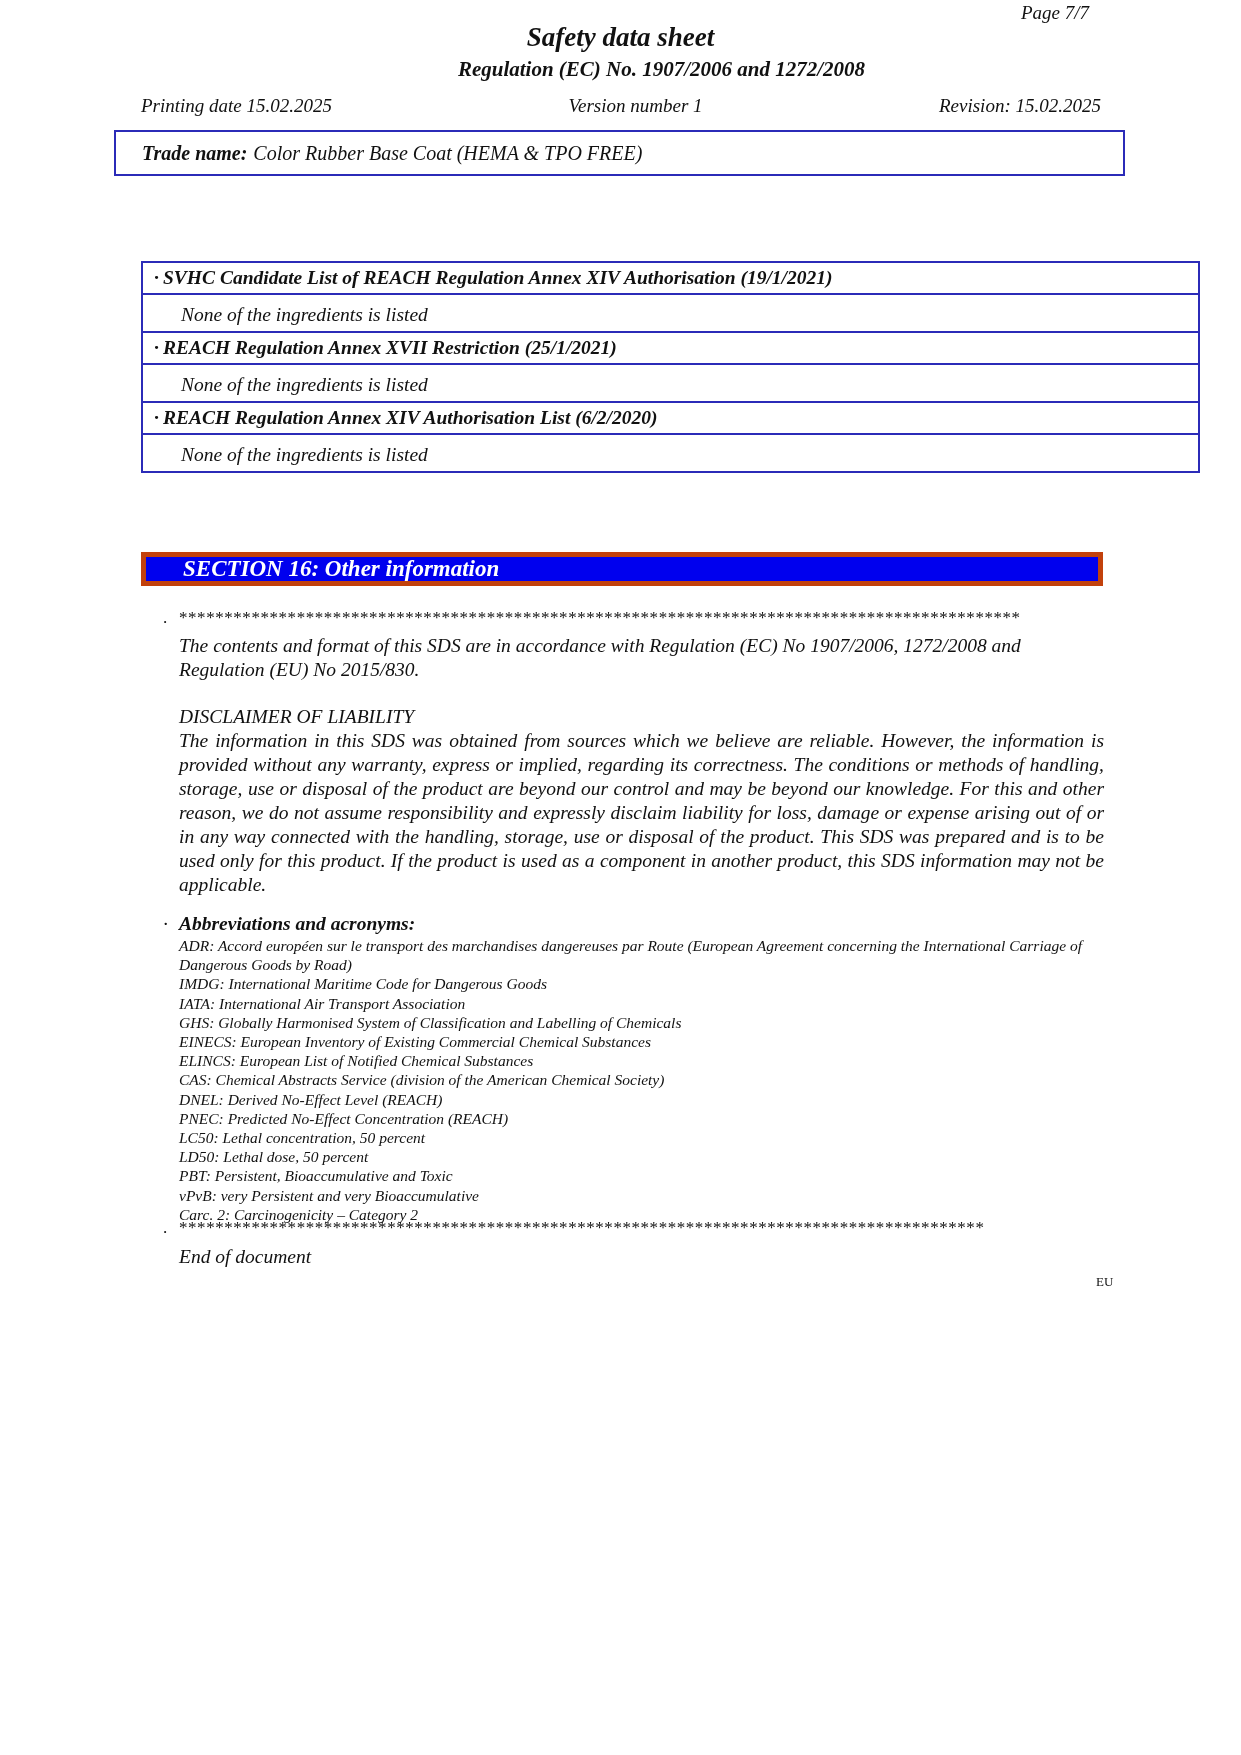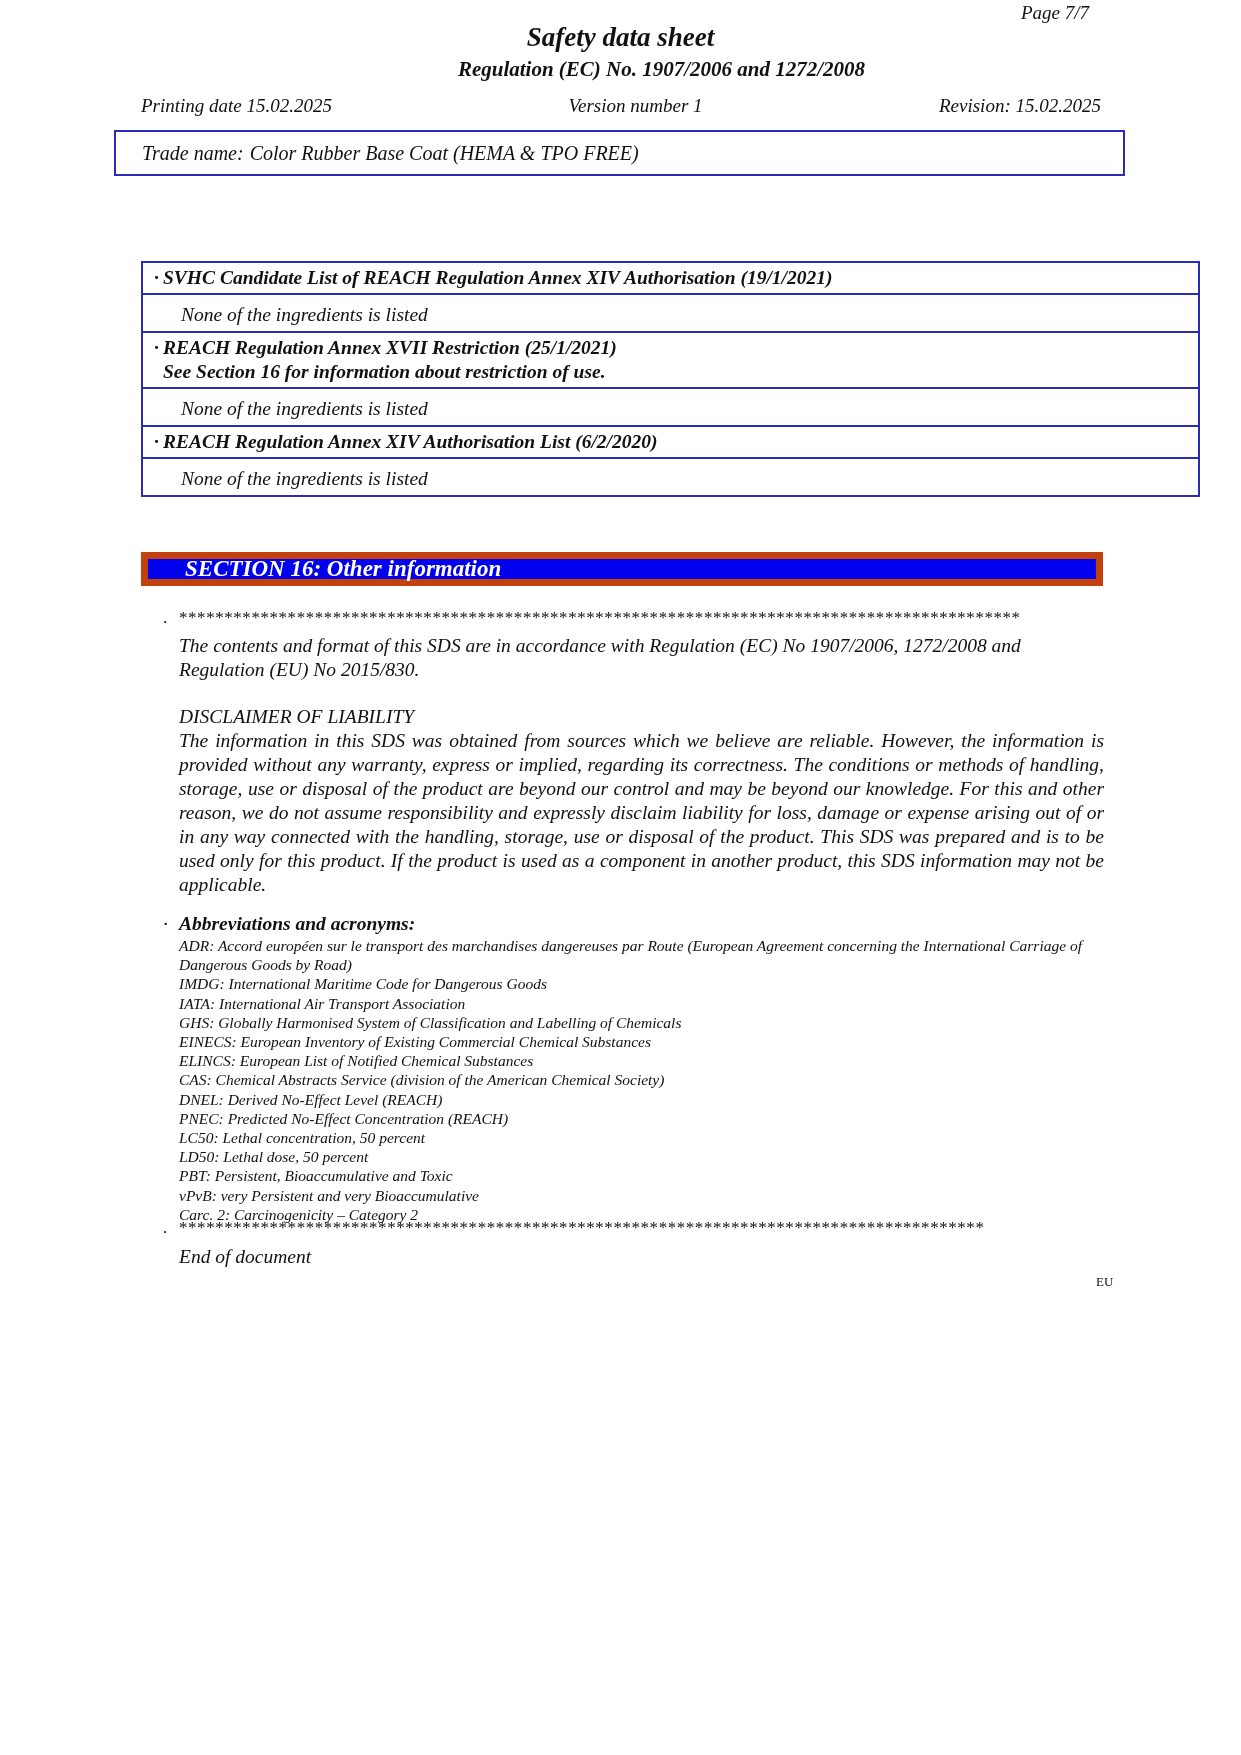--- a/index.html
+++ b/index.html
@@ -14,37 +14,37 @@
   .title { left: 0; width: 1241px; top: 22px; text-align: center; font-size: 27px; font-style: italic; font-weight: bold; }
   .subtitle { left: 0; width: 1241px; top: 57px; text-align: center; font-size: 21px; font-style: italic; font-weight: bold; padding-left: 41px; }
   .meta-row { left: 141px; width: 960px; top: 95px; display: flex; justify-content: space-between; font-size: 19px; font-style: italic; }
 
   .trade-box {
     left: 114px; top: 130px; width: 1011px; height: 46px;
     border: 2px solid #2b2bb8; box-sizing: border-box;
     display: flex; align-items: center; padding-left: 26px;
     font-size: 20px; font-style: italic;
   }
-  .trade-box .lbl { font-weight: normal; margin-right: 6px; }
+  .trade-box .lbl { font-weight: bold; margin-right: 6px; }
 
   .reg-table {
     left: 141px; top: 261px; width: 1059px;
     border: 2px solid #2b2bb8; box-sizing: border-box;
   }
   .reg-row { border-bottom: 2px solid #2b2bb8; padding: 3px 0 3px 20px; font-size: 19.5px; font-style: italic; line-height: 24px; }
   .reg-row:last-child { border-bottom: none; }
   .reg-row.head { font-weight: bold; padding-left: 11px; }
   .reg-row.head .bullet { display: inline-block; width: 9px; }
   .reg-row.head .sub { padding-left: 9px; }
   .reg-row.val { padding-left: 38px; padding-top: 8px; padding-bottom: 4px; }
   .reg-row.val, .reg-row.head { }
 
   .section-bar {
     left: 141px; top: 552px; width: 962px; height: 34px;
-    background: #0000ee; border: 7px solid #c2410c; box-sizing: border-box;
+    background: #0000ee; border: 5px solid #c2410c; box-sizing: border-box;
     color: #ffffff; font-size: 23px; font-style: italic; font-weight: bold;
     display: flex; align-items: center; padding-left: 37px;
   }
 
   .stars { left: 163px; font-size: 17px; letter-spacing: 0.55px; white-space: nowrap; }
   .stars .dot { display: inline-block; width: 16px; }
 
   .para { left: 179px; width: 925px; font-size: 19.5px; font-style: italic; line-height: 24px; }
   .justify { text-align: justify; }
 
@@ -74,21 +74,20 @@
 </div>
 
 <div class="abs reg-table">
   <div class="reg-row head">
     <span class="bullet">·</span><span>SVHC Candidate List of REACH Regulation Annex XIV Authorisation  (19/1/2021)</span>
   </div>
   <div class="reg-row val">None of the ingredients is listed</div>
 
   <div class="reg-row head">
     <span class="bullet">·</span><span>REACH Regulation Annex XVII Restriction (25/1/2021)</span><br>
-    <span class="sub">See Section 16 for information about restriction of  use.</span>
   </div>
   <div class="reg-row val">None of the ingredients is listed</div>
 
   <div class="reg-row head">
     <span class="bullet">·</span><span>REACH Regulation Annex XIV Authorisation List (6/2/2020)</span>
   </div>
   <div class="reg-row val">None of the ingredients is listed</div>
 </div>
 
 <div class="abs section-bar">SECTION 16: Other information</div>

